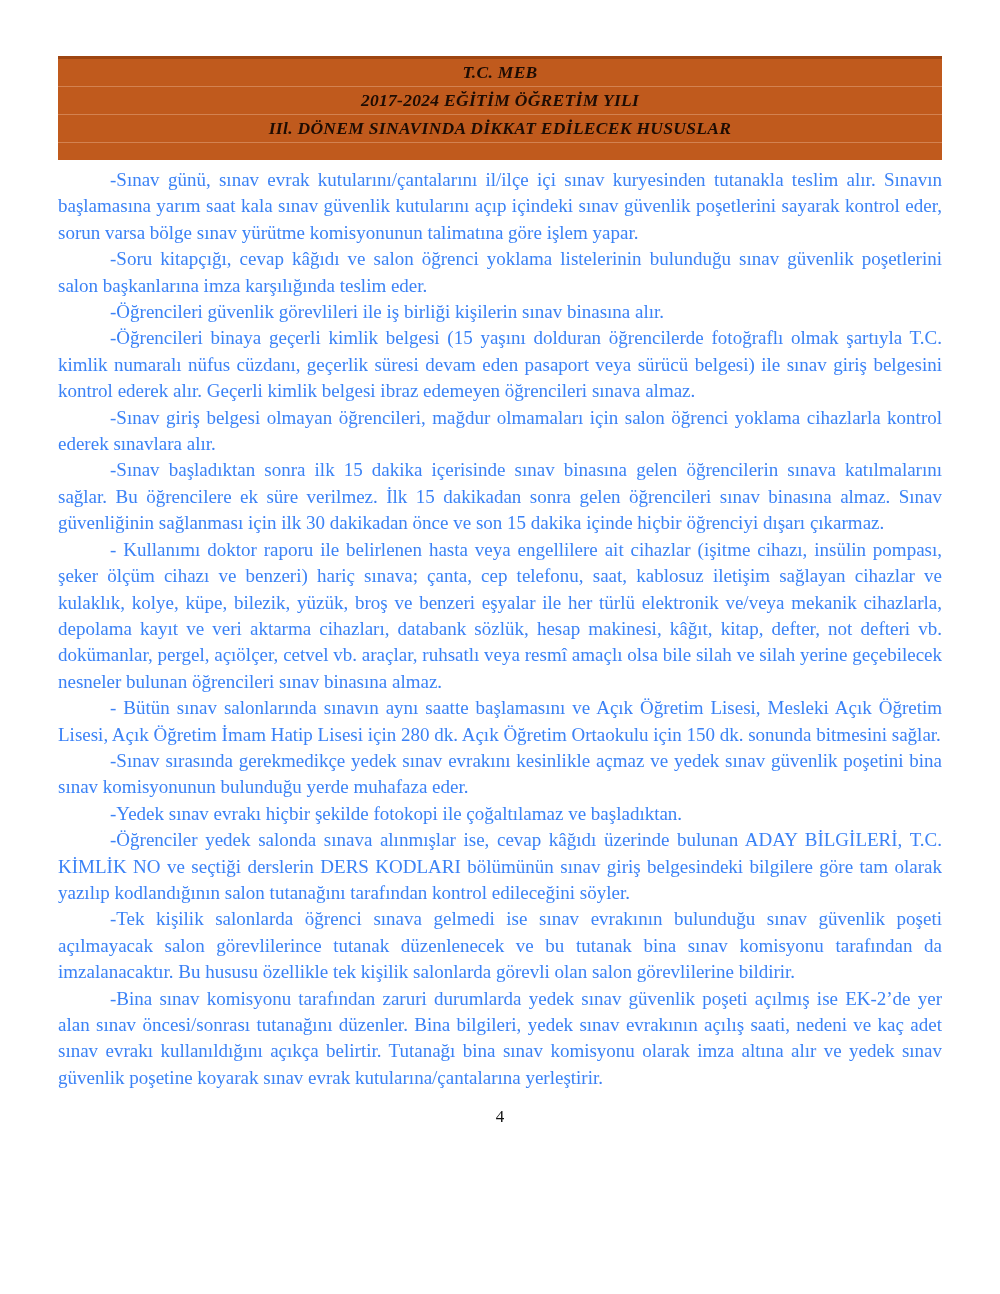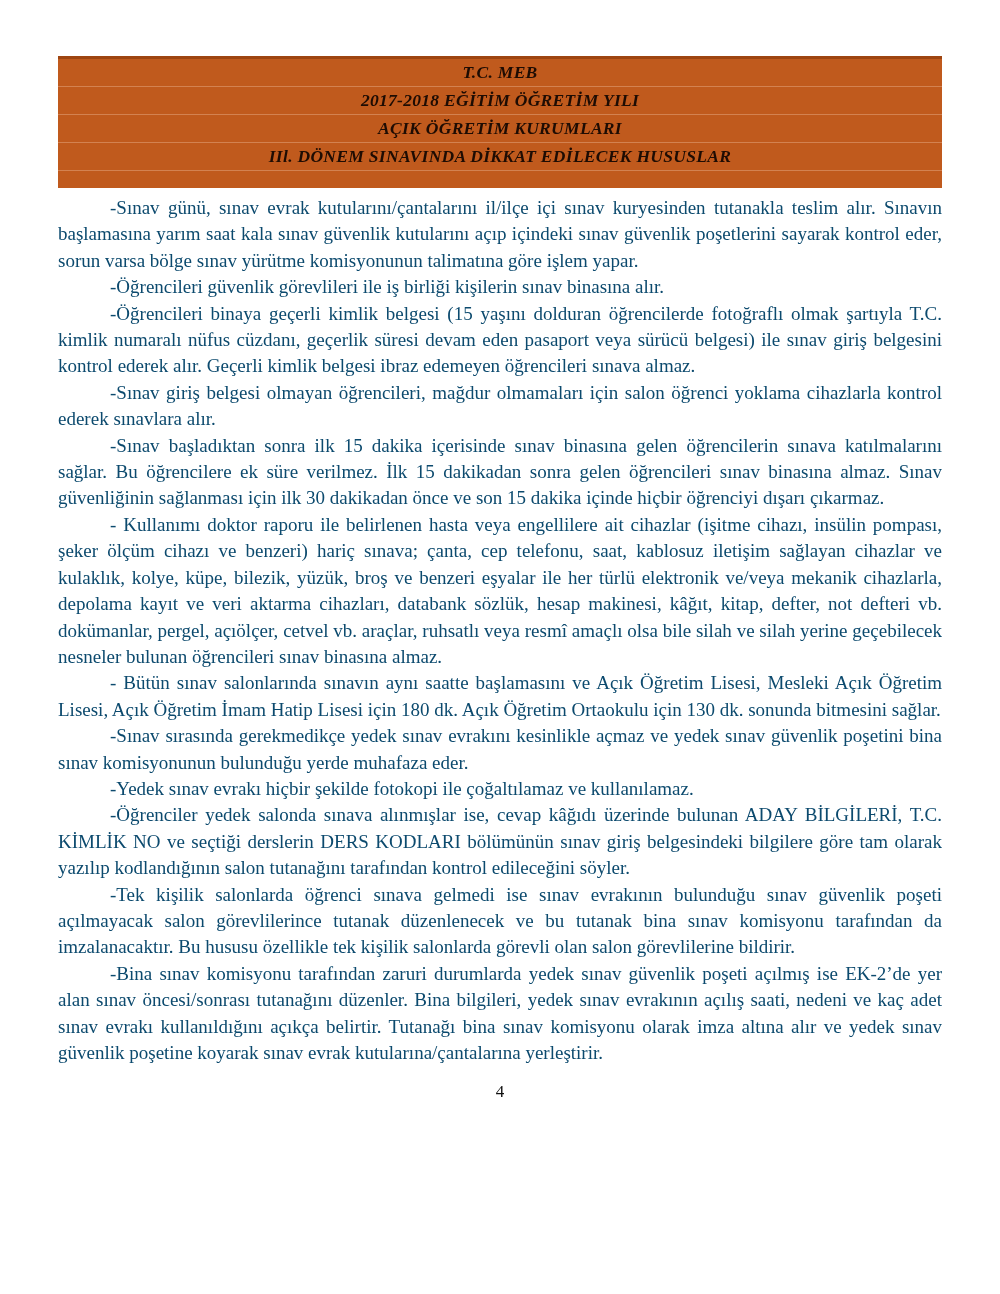--- a/index.html
+++ b/index.html
@@ -42,21 +42,21 @@
   .header-row.spacer {
     height: 17px;
     border-bottom: none;
   }
   
   .content {
     margin-top: 7px;
     font-size: 19px;
     line-height: 26.4px;
     text-align: justify;
-    color: #0c4a6e;
+    color: #3b82f6;
   }
   .content p {
     margin: 0;
     text-indent: 52px;
   }
   
   .page-num {
     margin-top: 16px;
     text-align: center;
     font-size: 17px;
@@ -66,41 +66,39 @@
 </head>
 <body>
 
 <div class="page">
 
   <div class="header-box">
     <div class="header-row">
       <span>T.C. MEB</span>
     </div>
     <div class="header-row">
-      <span>2017-2018 EĞİTİM ÖĞRETİM YILI</span>
-    </div>
-    <div class="header-row">
-      <span>AÇIK ÖĞRETİM KURUMLARI</span>
+      <span>2017-2024 EĞİTİM ÖĞRETİM YILI</span>
     </div>
     <div class="header-row">
       <span>IIl. DÖNEM SINAVINDA DİKKAT EDİLECEK HUSUSLAR</span>
     </div>
     <div class="header-row spacer"></div>
   </div>
 
   <div class="content">
     <p>-Sınav günü, sınav evrak kutularını/çantalarını il/ilçe içi sınav kuryesinden tutanakla teslim alır. Sınavın başlamasına yarım saat kala sınav güvenlik kutularını açıp içindeki sınav güvenlik poşetlerini sayarak kontrol eder, sorun varsa bölge sınav yürütme komisyonunun talimatına göre işlem yapar.</p>
+    <p>-Soru kitapçığı, cevap kâğıdı ve salon öğrenci yoklama listelerinin bulunduğu sınav güvenlik poşetlerini salon başkanlarına imza karşılığında teslim eder.</p>
     <p>-Öğrencileri güvenlik görevlileri ile iş birliği kişilerin sınav binasına alır.</p>
     <p>-Öğrencileri binaya geçerli kimlik belgesi (15 yaşını dolduran öğrencilerde fotoğraflı olmak şartıyla T.C. kimlik numaralı nüfus cüzdanı, geçerlik süresi devam eden pasaport veya sürücü belgesi)  ile sınav giriş belgesini kontrol ederek alır. Geçerli kimlik belgesi ibraz edemeyen öğrencileri sınava almaz.</p>
     <p>-Sınav giriş belgesi olmayan öğrencileri, mağdur olmamaları için salon öğrenci yoklama cihazlarla kontrol ederek sınavlara alır.</p>
     <p>-Sınav başladıktan sonra ilk 15 dakika içerisinde sınav binasına gelen öğrencilerin sınava katılmalarını sağlar. Bu öğrencilere ek süre verilmez. İlk 15 dakikadan sonra gelen öğrencileri sınav binasına almaz. Sınav güvenliğinin sağlanması için ilk 30 dakikadan önce ve son 15 dakika içinde hiçbir öğrenciyi dışarı çıkarmaz.</p>
     <p>- Kullanımı doktor raporu ile belirlenen hasta veya engellilere ait cihazlar (işitme cihazı, insülin pompası, şeker ölçüm cihazı ve benzeri) hariç sınava; çanta, cep telefonu, saat, kablosuz iletişim sağlayan cihazlar ve kulaklık, kolye, küpe, bilezik, yüzük, broş ve benzeri eşyalar ile her türlü elektronik ve/veya mekanik cihazlarla, depolama kayıt ve veri aktarma cihazları, databank sözlük, hesap makinesi, kâğıt, kitap, defter, not defteri vb. dokümanlar, pergel, açıölçer, cetvel vb. araçlar,  ruhsatlı veya resmî amaçlı olsa bile silah ve silah yerine geçebilecek nesneler bulunan öğrencileri sınav binasına almaz.</p>
-    <p>- Bütün sınav salonlarında sınavın aynı saatte başlamasını ve Açık Öğretim Lisesi, Mesleki Açık Öğretim Lisesi, Açık Öğretim İmam Hatip Lisesi için 180 dk. Açık Öğretim Ortaokulu için 130 dk. sonunda bitmesini sağlar.</p>
+    <p>- Bütün sınav salonlarında sınavın aynı saatte başlamasını ve Açık Öğretim Lisesi, Mesleki Açık Öğretim Lisesi, Açık Öğretim İmam Hatip Lisesi için 280 dk. Açık Öğretim Ortaokulu için 150 dk. sonunda bitmesini sağlar.</p>
     <p>-Sınav sırasında gerekmedikçe yedek sınav evrakını kesinlikle açmaz ve yedek sınav güvenlik poşetini bina sınav komisyonunun bulunduğu yerde muhafaza eder.</p>
-    <p>-Yedek sınav evrakı hiçbir şekilde fotokopi ile çoğaltılamaz ve kullanılamaz.</p>
+    <p>-Yedek sınav evrakı hiçbir şekilde fotokopi ile çoğaltılamaz ve başladıktan.</p>
     <p>-Öğrenciler yedek salonda sınava alınmışlar ise, cevap kâğıdı üzerinde bulunan ADAY BİLGİLERİ, T.C. KİMLİK NO ve seçtiği derslerin DERS KODLARI bölümünün sınav giriş belgesindeki bilgilere göre tam olarak yazılıp kodlandığının salon tutanağını tarafından kontrol edileceğini söyler.</p>
     <p>-Tek kişilik salonlarda öğrenci sınava gelmedi ise sınav evrakının bulunduğu sınav güvenlik poşeti açılmayacak salon görevlilerince tutanak düzenlenecek ve bu tutanak bina sınav komisyonu tarafından da imzalanacaktır. Bu hususu özellikle tek kişilik salonlarda görevli olan salon görevlilerine bildirir.</p>
     <p>-Bina sınav komisyonu tarafından zaruri durumlarda yedek sınav güvenlik poşeti açılmış ise EK-2’de yer alan sınav öncesi/sonrası tutanağını düzenler. Bina bilgileri, yedek sınav evrakının açılış saati, nedeni ve kaç adet sınav evrakı kullanıldığını açıkça belirtir. Tutanağı bina sınav komisyonu olarak imza altına alır ve yedek sınav güvenlik poşetine koyarak sınav evrak kutularına/çantalarına yerleştirir.</p>
   </div>
 
   <div class="page-num">4</div>
 
 </div>
 
 </body></html>

